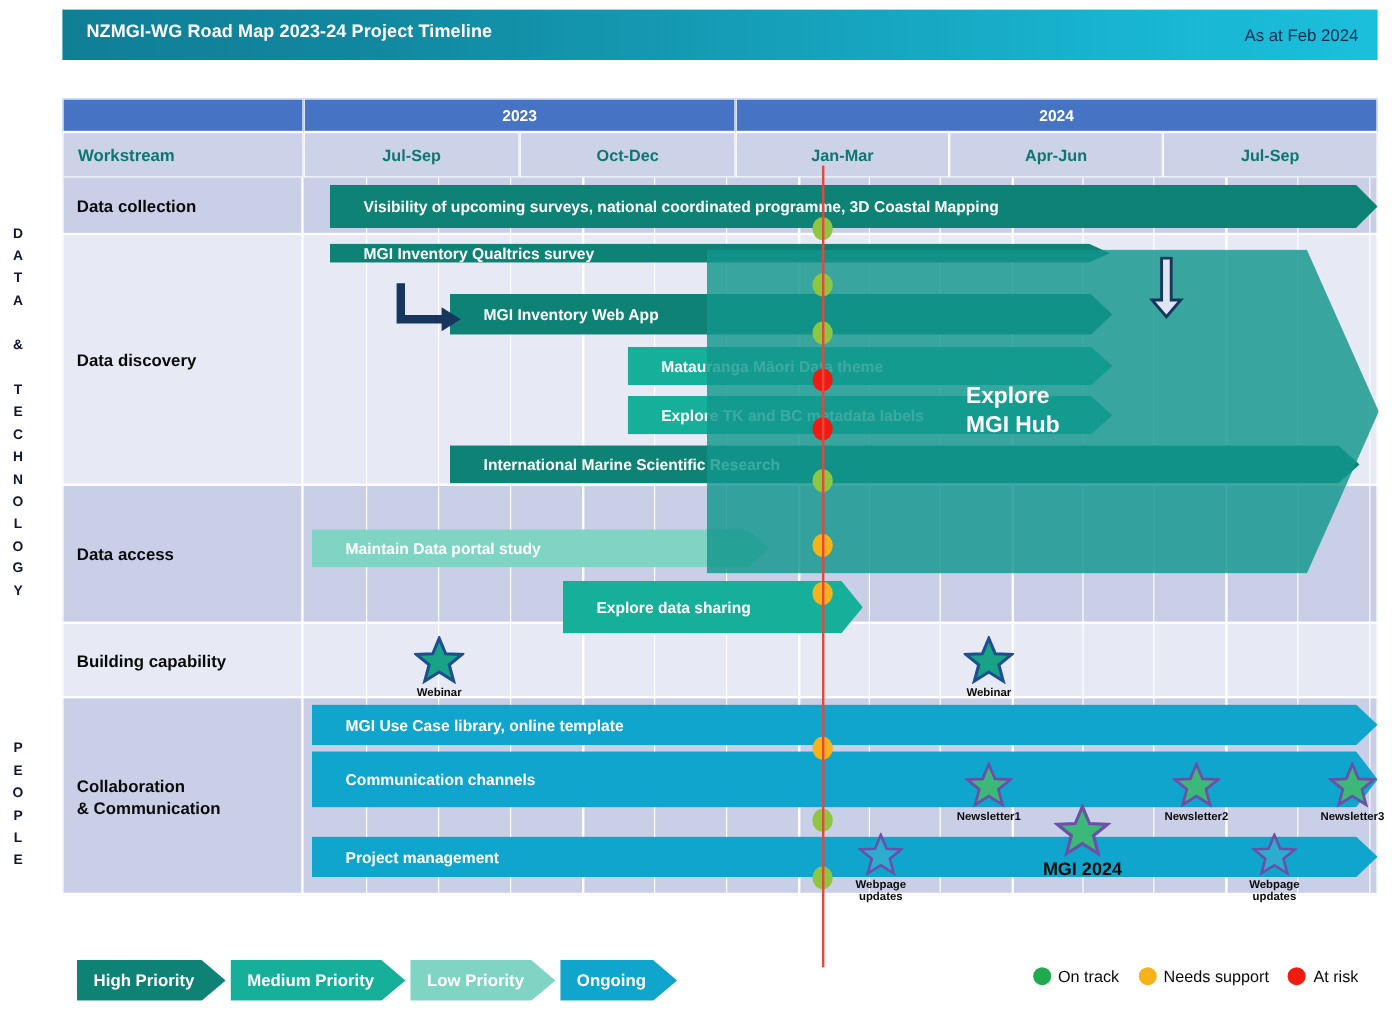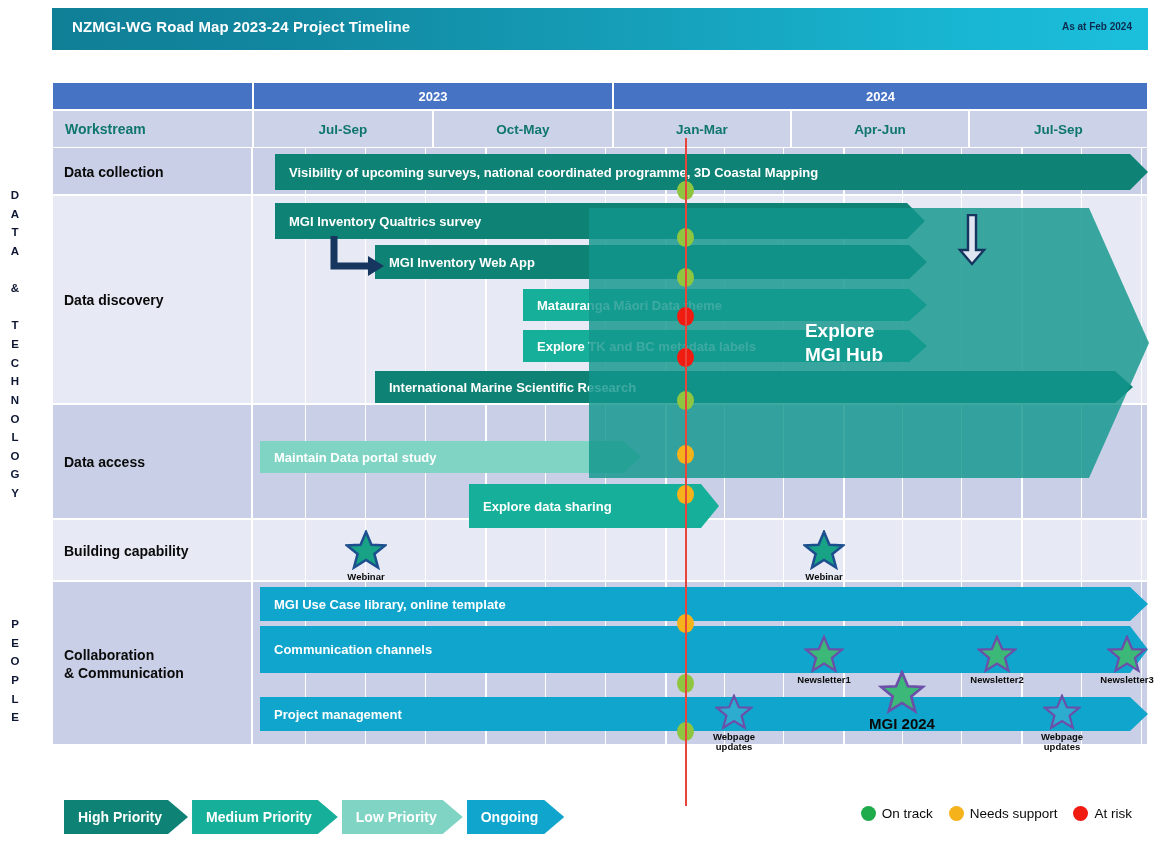--- a/index.html
+++ b/index.html
@@ -13,21 +13,21 @@
   
   .titlebar{
     position:absolute;left:52px;top:8px;width:1096px;height:42px;
     background:linear-gradient(to right,#0f7f96 0%,#11879f 22%,#16a0ba 55%,#18b4d0 80%,#1bbfdc 100%);
   }
   .titlebar .t-main{
     position:absolute;left:20px;top:10px;font-size:15px;font-weight:bold;color:#ffffff;
     letter-spacing:0.1px;
   }
   .titlebar .t-sub{
-    position:absolute;right:16px;top:13px;font-size:10px;font-weight:bold;color:#0d2b4e;
+    position:absolute;right:16px;top:13px;font-size:14px;font-weight:normal;color:#0d2b4e;
   }
 
   
   .yearrow{position:absolute;top:82px;height:28px;background:#4773c4;border:1px solid #ffffff;
     box-sizing:border-box;color:#ffffff;font-size:13px;font-weight:bold;
     display:flex;align-items:center;justify-content:center;}
   .yr-blank{position:absolute;left:52px;top:82px;width:201px;height:28px;background:#4773c4;
     border:1px solid #ffffff;box-sizing:border-box;}
 
   
@@ -49,21 +49,21 @@
   .vline{position:absolute;top:0;width:1px;height:630px;background:#ffffff;}
   .vline.strong{width:2px;background:#ffffff;}
 
   
   .sidelabel{position:absolute;left:2px;width:26px;text-align:center;
     font-size:11.5px;font-weight:bold;color:#0d1633;line-height:1.62;}
 
   
   .bar{position:absolute;display:flex;align-items:center;
     font-size:13px;font-weight:bold;color:#ffffff;box-sizing:border-box;}
-  .bar .lbl{padding-left:14px;white-space:nowrap;position:relative;z-index:2;}
+  .bar .lbl{padding-left:28px;white-space:nowrap;position:relative;z-index:2;}
   .arrowshape{clip-path:polygon(0 0, calc(100% - 18px) 0, 100% 50%, calc(100% - 18px) 100%, 0 100%);}
   .c-high{background:#0e8274;}
   .c-med{background:#16b09a;}
   .c-low{background:#7fd4c4;}
   .c-ongoing{background:#10a5cc;}
 
   
   .hub{
     position:absolute;background:rgba(18,150,140,0.82);
     clip-path:polygon(0 0, calc(100% - 60px) 0, 100% 50%, calc(100% - 60px) 100%, 0 100%);
@@ -113,21 +113,21 @@
     <div class="t-main">NZMGI-WG Road Map 2023-24 Project Timeline</div>
     <div class="t-sub">As at Feb 2024</div>
   </div>
 
   <div class="yr-blank"></div>
   <div class="yearrow" style="left:253px;width:360px;">2023</div>
   <div class="yearrow" style="left:613px;width:535px;">2024</div>
 
   <div class="qrow ws" style="left:52px;width:201px;">Workstream</div>
   <div class="qrow" style="left:253px;width:180px;">Jul-Sep</div>
-  <div class="qrow" style="left:433px;width:180px;">Oct-May</div>
+  <div class="qrow" style="left:433px;width:180px;">Oct-Dec</div>
   <div class="qrow" style="left:613px;width:178px;">Jan-Mar</div>
   <div class="qrow" style="left:791px;width:178px;">Apr-Jun</div>
   <div class="qrow" style="left:969px;width:179px;">Jul-Sep</div>
 
   <div class="sidelabel" style="top:186px;">
     D<br>A<br>T<br>A<br><br>&amp;<br><br>T<br>E<br>C<br>H<br>N<br>O<br>L<br>O<br>G<br>Y
   </div>
   <div class="sidelabel" style="top:615px;">
     P<br>E<br>O<br>P<br>L<br>E
   </div>
@@ -160,21 +160,21 @@
     <div class="rowlabel" style="top:48px;  height:209px;">Data discovery</div>
     <div class="rowlabel" style="top:257px; height:115px;">Data access</div>
     <div class="rowlabel" style="top:372px; height:62px;">Building capability</div>
     <div class="rowlabel" style="top:434px; height:164px;white-space:pre-line;">Collaboration
 &amp; Communication</div>
 
     <div class="bar arrowshape c-high" style="left:223px;top:6px;width:873px;height:36px;">
       <span class="lbl">Visibility of upcoming surveys, national coordinated programme, 3D Coastal Mapping</span>
     </div>
 
-    <div class="bar arrowshape c-high" style="left:223px;top:55px;width:650px;height:36px;">
+    <div class="bar arrowshape c-high" style="left:223px;top:55px;width:650px;height:16px;">
       <span class="lbl">MGI Inventory Qualtrics survey</span>
     </div>
 
     <div class="bar arrowshape c-high" style="left:323px;top:97px;width:552px;height:34px;">
       <span class="lbl">MGI Inventory Web App</span>
     </div>
 
     <div class="bar arrowshape c-med" style="left:471px;top:141px;width:404px;height:32px;">
       <span class="lbl">Matauranga Māori Data theme</span>
     </div>

